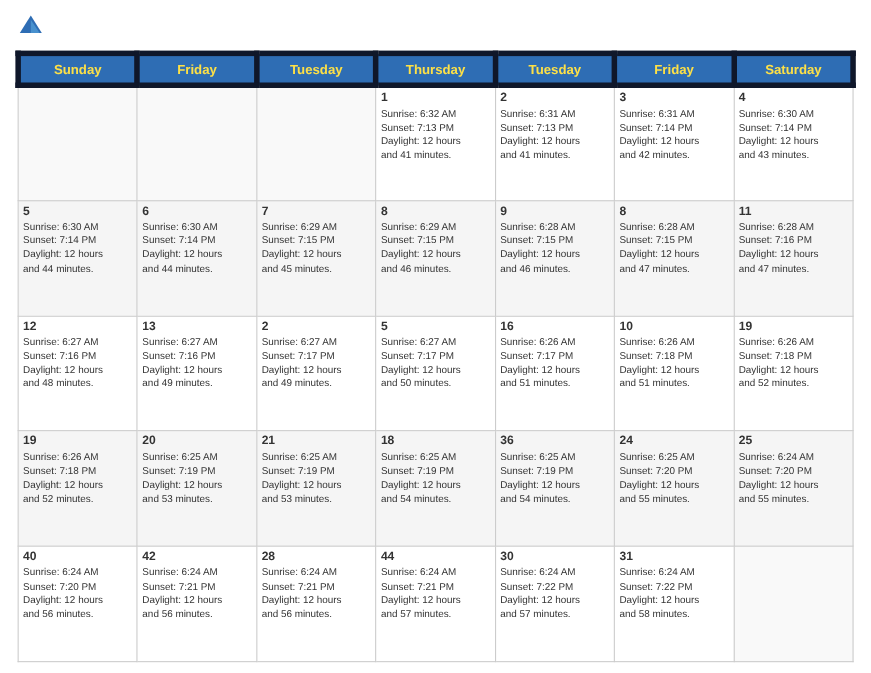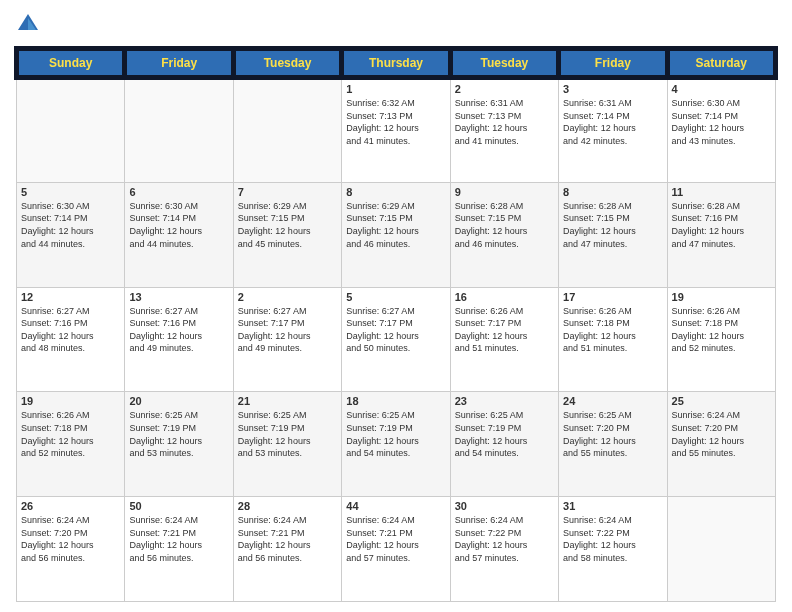--- a/index.html
+++ b/index.html
@@ -242,21 +242,21 @@
 and 50 minutes.</div>
           </td>
           <td>
             <span class="day-number">16</span>
             <div class="day-info" style="white-space: pre-line;">Sunrise: 6:26 AM
 Sunset: 7:17 PM
 Daylight: 12 hours
 and 51 minutes.</div>
           </td>
           <td>
-            <span class="day-number">17</span>
+            <span class="day-number">10</span>
             <div class="day-info" style="white-space: pre-line;">Sunrise: 6:26 AM
 Sunset: 7:18 PM
 Daylight: 12 hours
 and 51 minutes.</div>
           </td>
           <td>
             <span class="day-number">19</span>
             <div class="day-info" style="white-space: pre-line;">Sunrise: 6:26 AM
 Sunset: 7:18 PM
 Daylight: 12 hours
@@ -286,21 +286,21 @@
 and 53 minutes.</div>
           </td>
           <td>
             <span class="day-number">18</span>
             <div class="day-info" style="white-space: pre-line;">Sunrise: 6:25 AM
 Sunset: 7:19 PM
 Daylight: 12 hours
 and 54 minutes.</div>
           </td>
           <td>
-            <span class="day-number">23</span>
+            <span class="day-number">36</span>
             <div class="day-info" style="white-space: pre-line;">Sunrise: 6:25 AM
 Sunset: 7:19 PM
 Daylight: 12 hours
 and 54 minutes.</div>
           </td>
           <td>
             <span class="day-number">24</span>
             <div class="day-info" style="white-space: pre-line;">Sunrise: 6:25 AM
 Sunset: 7:20 PM
 Daylight: 12 hours
@@ -309,28 +309,28 @@
           <td>
             <span class="day-number">25</span>
             <div class="day-info" style="white-space: pre-line;">Sunrise: 6:24 AM
 Sunset: 7:20 PM
 Daylight: 12 hours
 and 55 minutes.</div>
           </td>
         </tr>
         <tr>
           <td>
-            <span class="day-number">26</span>
+            <span class="day-number">40</span>
             <div class="day-info" style="white-space: pre-line;">Sunrise: 6:24 AM
 Sunset: 7:20 PM
 Daylight: 12 hours
 and 56 minutes.</div>
           </td>
           <td>
-            <span class="day-number">50</span>
+            <span class="day-number">42</span>
             <div class="day-info" style="white-space: pre-line;">Sunrise: 6:24 AM
 Sunset: 7:21 PM
 Daylight: 12 hours
 and 56 minutes.</div>
           </td>
           <td>
             <span class="day-number">28</span>
             <div class="day-info" style="white-space: pre-line;">Sunrise: 6:24 AM
 Sunset: 7:21 PM
 Daylight: 12 hours

